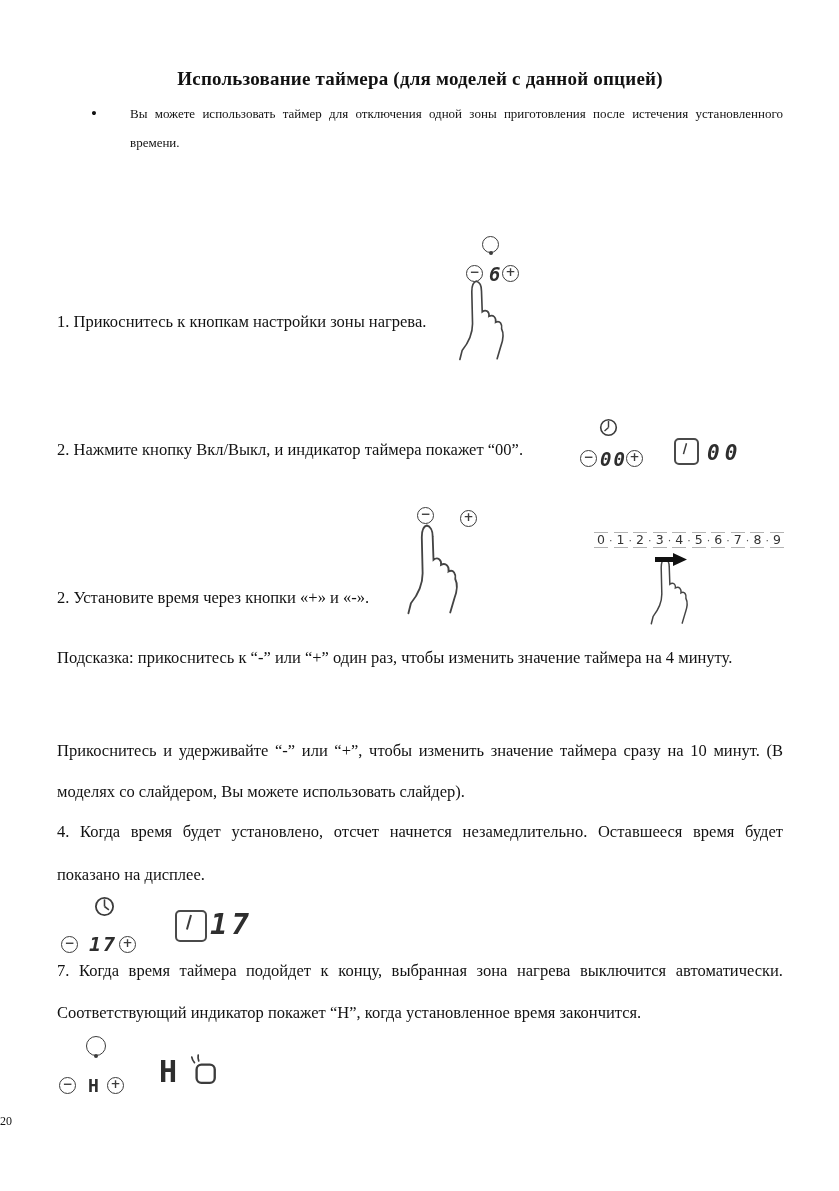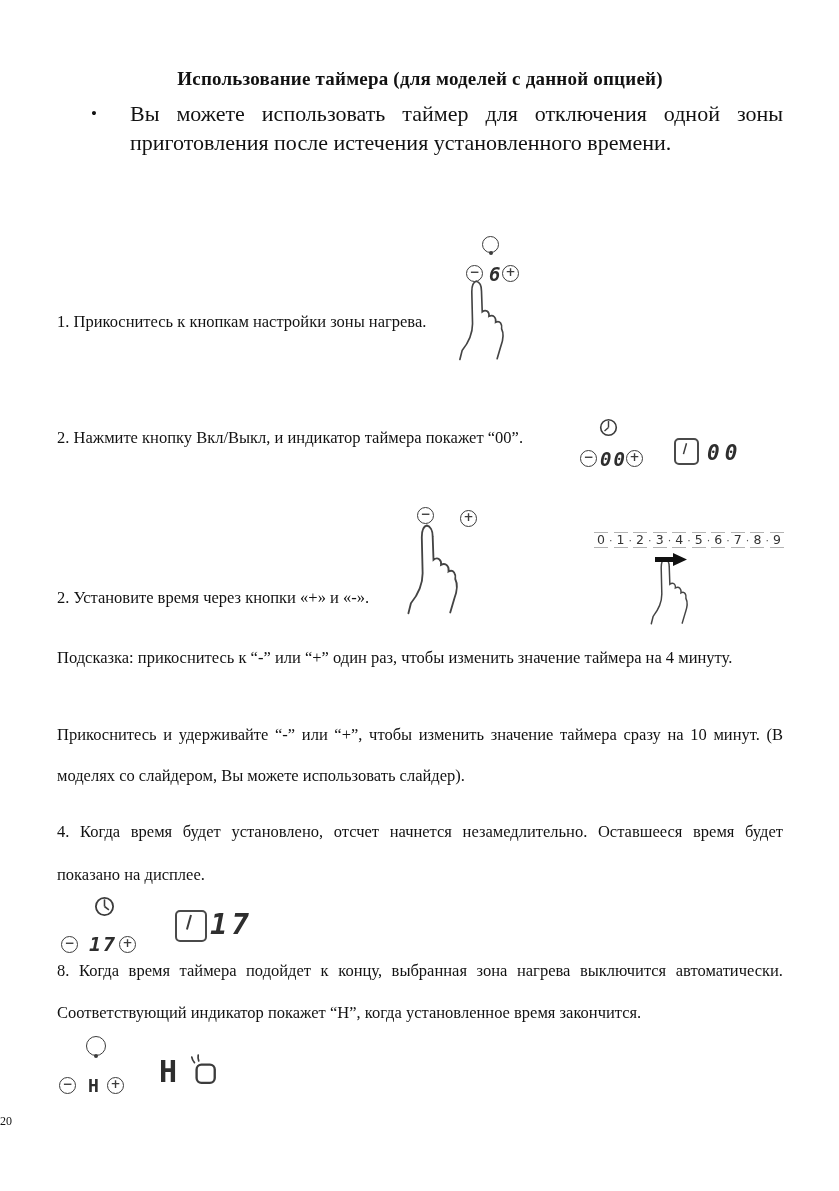--- a/index.html
+++ b/index.html
@@ -7,21 +7,21 @@
     width:839px;height:1191px;position:relative;background:#ffffff;
     font-family:"Liberation Serif",serif;color:#121212;overflow:hidden;
   }
   .title{
     position:absolute;left:57px;top:68px;width:726px;
     font-size:19px;font-weight:bold;letter-spacing:.2px;text-align:center;
   }
   .para{position:absolute;left:57px;width:726px;font-size:16.5px;line-height:28px;}
   .just{text-align:justify;}
   .bullets{position:absolute;left:57px;top:100px;width:726px;}
-  .bullet{position:relative;padding-left:73px;font-size:22px;line-height:28.5px;text-align:justify;}
+  .bullet{position:relative;padding-left:73px;font-size:13px;line-height:28.5px;text-align:justify;}
   .bullet::before{content:"\2022";position:absolute;left:34px;top:0;font-size:17px;}
   .pagenum{position:absolute;left:0;top:1114px;width:100%;text-align:left;font-size:12px;}
 
   .fig{position:absolute;}
   .fig *{box-sizing:border-box;}
   .circle-btn{
     position:absolute;width:17px;height:17px;border:1.7px solid #3c3c3c;border-radius:50%;
     color:#3c3c3c;font:bold 12px/13.5px "DejaVu Sans",sans-serif;text-align:center;
   }
   .zone-circle{position:absolute;width:17px;height:17px;border:1.9px solid #3c3c3c;border-radius:50%;}
@@ -46,26 +46,26 @@
 </head>
 <body>
 
 <div class="title">Использование таймера (для моделей с данной опцией)</div>
 
 <div class="bullets">
   <div class="bullet">Вы можете использовать таймер для отключения одной зоны приготовления после истечения установленного времени.</div>
 </div>
 
 <div class="para" style="top:308px;">1. Прикоснитесь к кнопкам настройки зоны нагрева.</div>
-<div class="para" style="top:424px;">2. Нажмите кнопку Вкл/Выкл, и индикатор таймера покажет “00”.</div>
+<div class="para" style="top:436px;">2. Нажмите кнопку Вкл/Выкл, и индикатор таймера покажет “00”.</div>
 <div class="para" style="top:584px;">2. Установите время через кнопки «+» и «-».</div>
 <div class="para just" style="top:637px;line-height:41px;">Подсказка: прикоснитесь к “-” или “+” один раз, чтобы изменить значение таймера на 4 минуту.</div>
-<div class="para just" style="top:714px;line-height:41px;">Прикоснитесь и удерживайте “-” или “+”, чтобы изменить значение таймера сразу на 10 минут. (В моделях со слайдером, Вы можете использовать слайдер).</div>
+<div class="para just" style="top:730px;line-height:41px;">Прикоснитесь и удерживайте “-” или “+”, чтобы изменить значение таймера сразу на 10 минут. (В моделях со слайдером, Вы можете использовать слайдер).</div>
 <div class="para just" style="top:810px;line-height:43px;">4. Когда время будет установлено, отсчет начнется незамедлительно. Оставшееся время будет показано на дисплее.</div>
-<div class="para just" style="top:950px;line-height:42px;">8. Когда время таймера подойдет к концу, выбранная зона нагрева выключится автоматически. Соответствующий индикатор покажет “Н”, когда установленное время закончится.</div>
+<div class="para just" style="top:950px;line-height:42px;">7. Когда время таймера подойдет к концу, выбранная зона нагрева выключится автоматически. Соответствующий индикатор покажет “Н”, когда установленное время закончится.</div>
 <div class="pagenum">20</div>
 
 <div class="fig" style="left:455px;top:234px;width:110px;height:130px;">
   <span class="zone-circle" style="left:27px;top:2px;"></span>
   <span class="circle-btn" style="left:11px;top:31px;">−</span>
   <span class="seg" style="left:34px;top:29px;font-size:19px;">6</span>
   <span class="circle-btn" style="left:47px;top:31px;">+</span>
   <svg class="icon-abs" style="left:-4px;top:45px;" width="58" height="82" viewBox="0 0 70 110">
     <path d="M30,3 C26,4 24,10 24,17 L25,60 C25,74 19,86 11,96 L8,108 M30,3 C34,4 37,9 37,16 L38,44 C43,40 48,44 47,50 C53,47 57,52 56,58 C62,55 65,61 64,67 C67,73 66,82 63,90 L58,107" fill="none" stroke="#444" stroke-width="2.2" stroke-linecap="round"></path>
   </svg>

